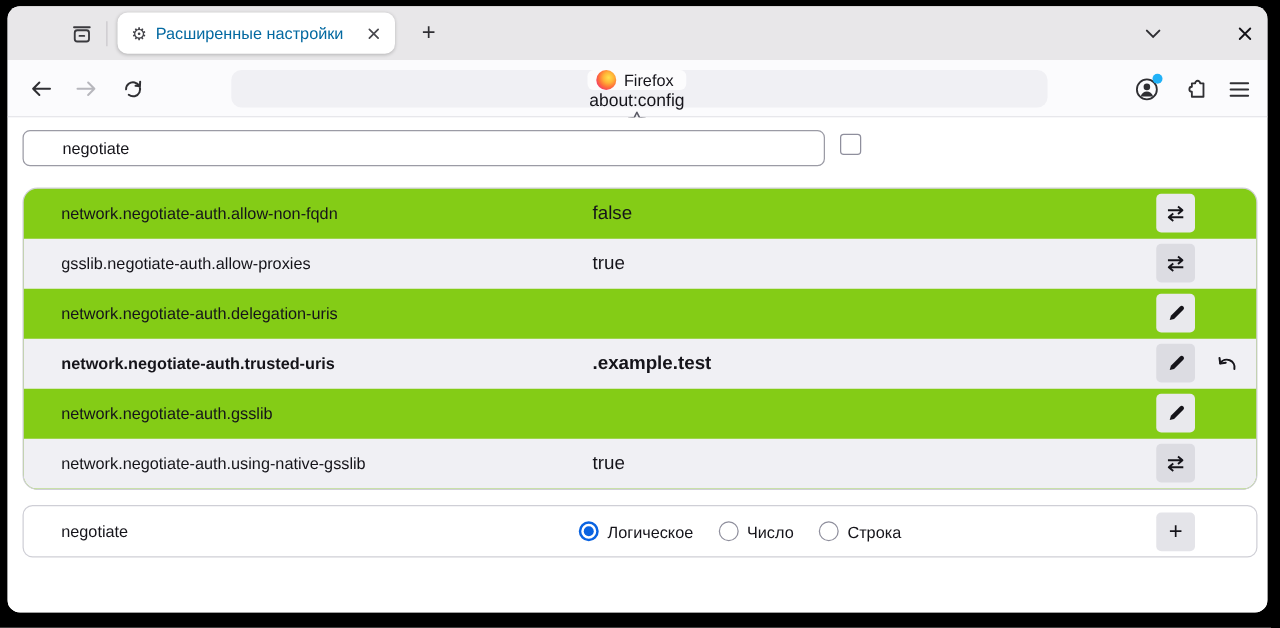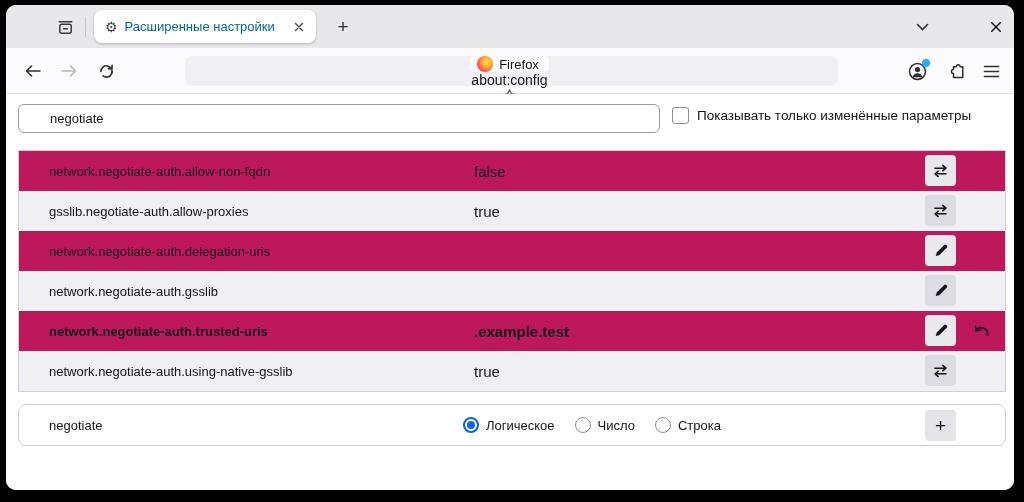--- a/index.html
+++ b/index.html
@@ -34,21 +34,21 @@
 
   
   .content { position:absolute; top:89px; left:0; right:0; bottom:0; background:#fff; }
 
   .search-input { position:absolute; left:12px; top:10px; width:642px; height:29px; border:1px solid #9b9ba5; border-radius:6px; background:#fff; font-size:13px; color:#15141a; padding:0 8px 0 31px; font-family:inherit; outline:none; }
   .search-glass { position:absolute; left:21px; top:17px; pointer-events:none; }
   .filter-wrap { position:absolute; left:666px; top:13px; display:flex; align-items:center; cursor:pointer; }
   .filter-box { width:17px; height:17px; border:1px solid #8f8f9d; border-radius:3px; background:#fff; flex:none; }
   .filter-label { font-size:13.5px; color:#15141a; margin-left:8px; white-space:nowrap; }
 
-  .prefs-table { position:absolute; left:12px; top:56px; width:988px; border:1px solid #cfcfd6; border-radius:0; overflow:hidden; background:#be185d; }
+  .prefs-table { position:absolute; left:12px; top:56px; width:988px; border:1px solid #cfcfd6; border-radius:12px; overflow:hidden; background:#84cc16; }
   .row { position:relative; height:40px; }
   .row:nth-child(even) { background:#f0f0f4; }
   .pref-name { position:absolute; left:30px; top:50%; transform:translateY(-50%); font-size:13px; color:#15141a; white-space:nowrap; }
   .pref-value { position:absolute; left:455px; top:50%; transform:translateY(-50%); font-size:15px; color:#15141a; white-space:nowrap; }
   .row.modified .pref-name, .row.modified .pref-value { font-weight:bold; }
   .icon-btn { position:absolute; left:906px; top:4px; width:31px; height:31px; border:none; border-radius:4px; background:#e9e9ed; display:flex; align-items:center; justify-content:center; cursor:pointer; }
   .row:nth-child(even) .icon-btn { background:#dcdce2; }
   .undo-btn { position:absolute; left:948px; top:8px; width:28px; height:24px; border:none; background:transparent; display:flex; align-items:center; justify-content:center; cursor:pointer; }
 
   .add-row { position:absolute; left:12px; top:310px; width:988px; height:42px; border:1px solid #cfcfd6; border-radius:8px; background:#fff; }
@@ -180,21 +180,20 @@
     <span class="search-glass">
       <svg width="15" height="15" viewBox="0 0 15 15" fill="none" stroke="#5b5b66" stroke-width="1.3" stroke-linecap="round">
         <circle cx="6.3" cy="6.3" r="4.3"></circle>
         <path d="M9.6 9.6l3.6 3.6"></path>
       </svg>
     </span>
     <input class="search-input" type="text" value="negotiate" style="">
 
     <label class="filter-wrap">
       <span class="filter-box"></span>
-      <span class="filter-label">Показывать только изменённые параметры</span>
     </label>
 
     <div class="prefs-table">
 
       <div class="row">
         <span class="pref-name">network.negotiate-auth.allow-non-fqdn</span>
         <span class="pref-value">false</span>
         <button class="icon-btn">
           <span>
             <svg width="17" height="16" viewBox="0 0 18 16" fill="none" stroke="#15141a" stroke-width="1.6" stroke-linejoin="round">
@@ -223,47 +222,47 @@
         <span class="pref-value"></span>
         <button class="icon-btn">
           <span>
             <svg width="15" height="15" viewBox="0 0 16 16">
               <path d="M11.8 2.3a1.95 1.95 0 0 1 2.76 2.76l-7.9 7.9-3.7 1 1-3.7z" fill="#15141a"></path>
             </svg>
           </span>
         </button>
       </div>
 
-      <div class="row">
-        <span class="pref-name">network.negotiate-auth.gsslib</span>
-        <span class="pref-value"></span>
-        <button class="icon-btn">
-          <span>
-            <svg width="15" height="15" viewBox="0 0 16 16">
-              <path d="M11.8 2.3a1.95 1.95 0 0 1 2.76 2.76l-7.9 7.9-3.7 1 1-3.7z" fill="#15141a"></path>
-            </svg>
-          </span>
-        </button>
-      </div>
-
       <div class="row modified">
         <span class="pref-name">network.negotiate-auth.trusted-uris</span>
         <span class="pref-value">.example.test</span>
         <button class="icon-btn">
           <span>
             <svg width="15" height="15" viewBox="0 0 16 16">
               <path d="M11.8 2.3a1.95 1.95 0 0 1 2.76 2.76l-7.9 7.9-3.7 1 1-3.7z" fill="#15141a"></path>
             </svg>
           </span>
         </button>
         <button class="undo-btn">
           <span>
             <svg width="22" height="18" viewBox="0 0 20 18" fill="none" stroke="#15141a" stroke-width="1.6" stroke-linecap="round" stroke-linejoin="round">
               <path d="M16.5 13.2A6.2 6.2 0 0 0 5.2 8.6"></path>
               <path d="M4.6 4.4 5.2 8.8 9.6 8.2"></path>
+            </svg>
+          </span>
+        </button>
+      </div>
+
+      <div class="row">
+        <span class="pref-name">network.negotiate-auth.gsslib</span>
+        <span class="pref-value"></span>
+        <button class="icon-btn">
+          <span>
+            <svg width="15" height="15" viewBox="0 0 16 16">
+              <path d="M11.8 2.3a1.95 1.95 0 0 1 2.76 2.76l-7.9 7.9-3.7 1 1-3.7z" fill="#15141a"></path>
             </svg>
           </span>
         </button>
       </div>
 
       <div class="row">
         <span class="pref-name">network.negotiate-auth.using-native-gsslib</span>
         <span class="pref-value">true</span>
         <button class="icon-btn">
           <span>

